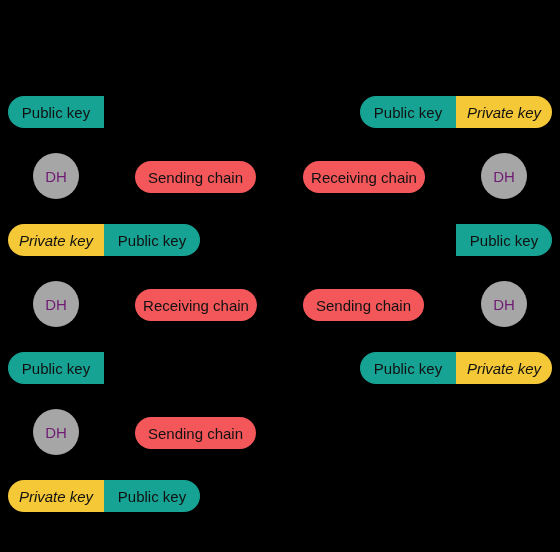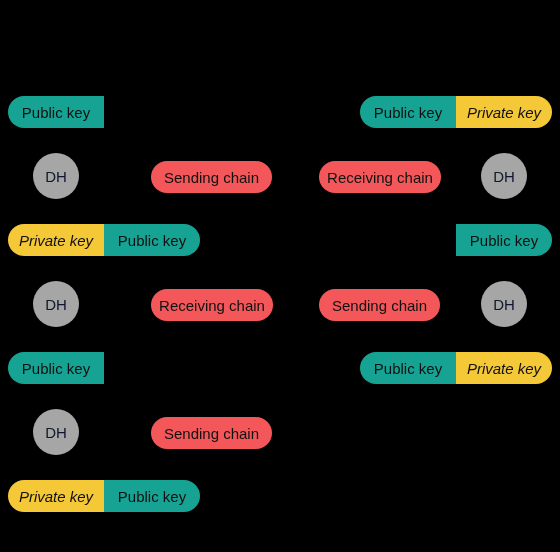--- a/index.html
+++ b/index.html
@@ -54,35 +54,34 @@
     border-radius: 16px;
     background: #f4575a;
     display: flex;
     align-items: center;
     justify-content: center;
     font-size: 15px;
     color: #111111;
     white-space: nowrap;
     padding: 0 14px;
     box-sizing: border-box;
-    margin-left: 16px;
   }
 
   
   .dh {
     position: absolute;
     width: 46px;
     height: 46px;
     border-radius: 50%;
     background: #a6a6a6;
     display: flex;
     align-items: center;
     justify-content: center;
     font-size: 15px;
-    color: #0f172a;
+    color: #701a75;
   }
 </style>
 </head>
 <body>
 
 <div id="diagram">
     <div class="keypair" style="left: 8px; top: 96px; width: 96px;">
       <div class="half public round-left" style="width: 96px;">Public key</div>
     </div>
     <div class="keypair" style="left: 360px; top: 96px; width: 192px;">

